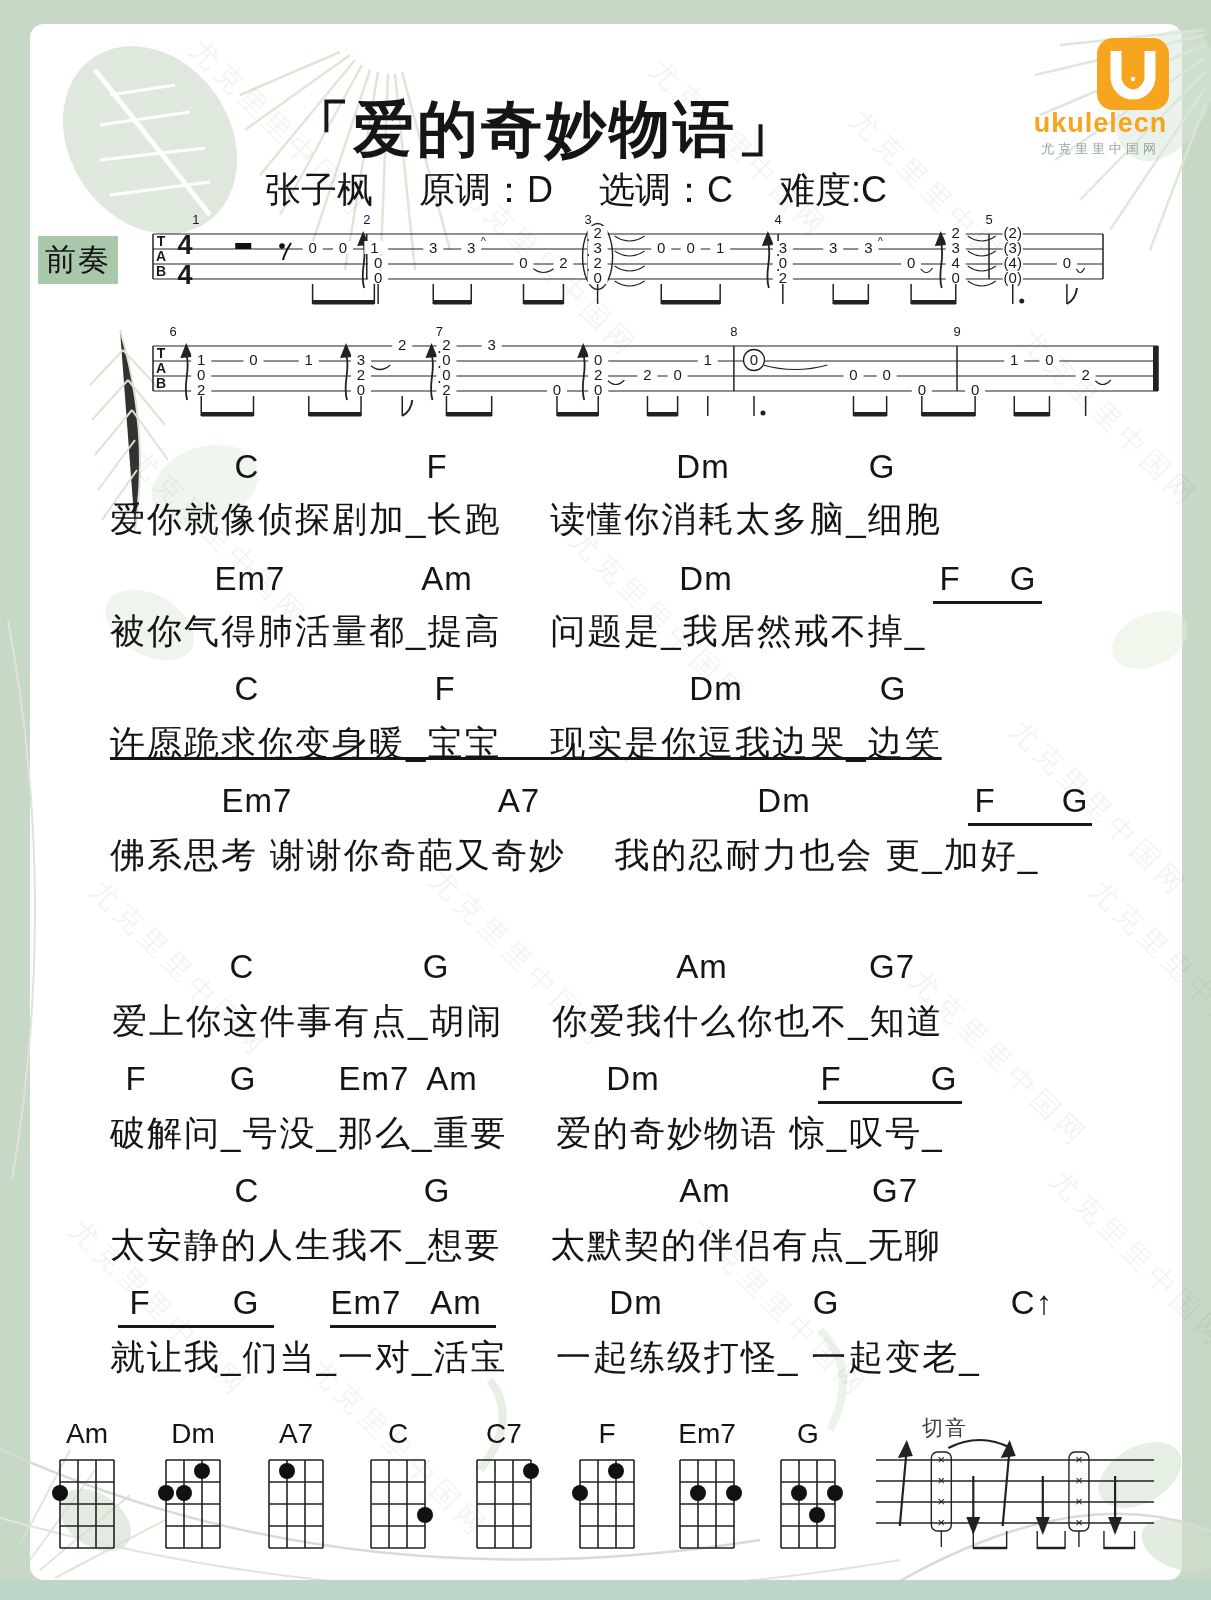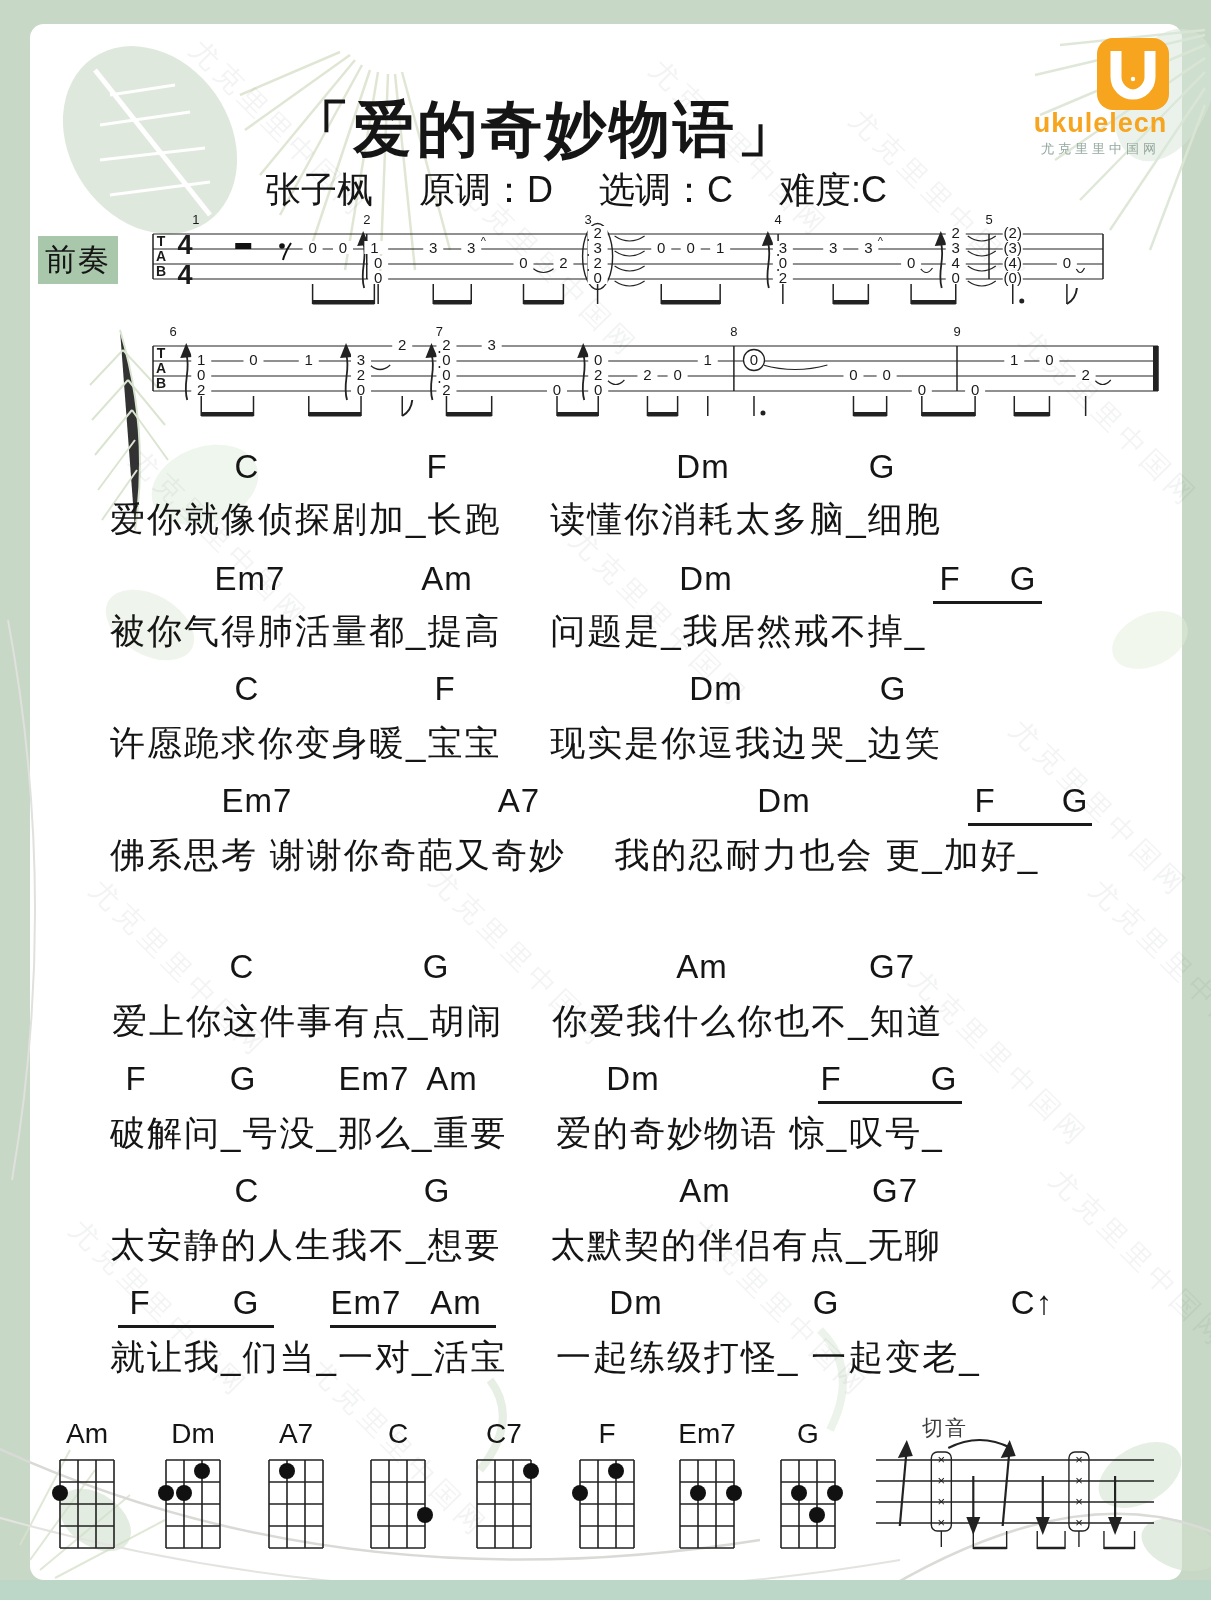--- a/index.html
+++ b/index.html
@@ -384,21 +384,21 @@
         <span class="chord" style="left: 447px; top: 560px;">Am</span>
         <span class="chord" style="left: 706px; top: 560px;">Dm</span>
         <span class="chord" style="left: 950px; top: 560px;">F</span>
         <span class="chord" style="left: 1023px; top: 560px;">G</span>
         <div class="uline" style="left: 933px; top: 601px; width: 109px;"></div>
         <div class="lyric" style="left: 110px; top: 608px;">被你气得肺活量都_提高　 问题是_我居然戒不掉_</div>
         <span class="chord" style="left: 247px; top: 670px;">C</span>
         <span class="chord" style="left: 445px; top: 670px;">F</span>
         <span class="chord" style="left: 716px; top: 670px;">Dm</span>
         <span class="chord" style="left: 893px; top: 670px;">G</span>
-        <div class="lyric" style="left: 110px; top: 720px;">许愿跪求你变身暖_宝宝　 现实是你逗我边哭_边笑</div>
+        <div class="lyric" style="left: 110px; top: 720px; text-decoration: underline;">许愿跪求你变身暖_宝宝　 现实是你逗我边哭_边笑</div>
         <span class="chord" style="left: 257px; top: 782px;">Em7</span>
         <span class="chord" style="left: 519px; top: 782px;">A7</span>
         <span class="chord" style="left: 784px; top: 782px;">Dm</span>
         <span class="chord" style="left: 985px; top: 782px;">F</span>
         <span class="chord" style="left: 1075px; top: 782px;">G</span>
         <div class="uline" style="left: 968px; top: 823px; width: 124px;"></div>
         <div class="lyric" style="left: 110px; top: 832px;">佛系思考 谢谢你奇葩又奇妙　 我的忍耐力也会 更_加好_</div>
         <span class="chord" style="left: 242px; top: 948px;">C</span>
         <span class="chord" style="left: 436px; top: 948px;">G</span>
         <span class="chord" style="left: 702px; top: 948px;">Am</span>

